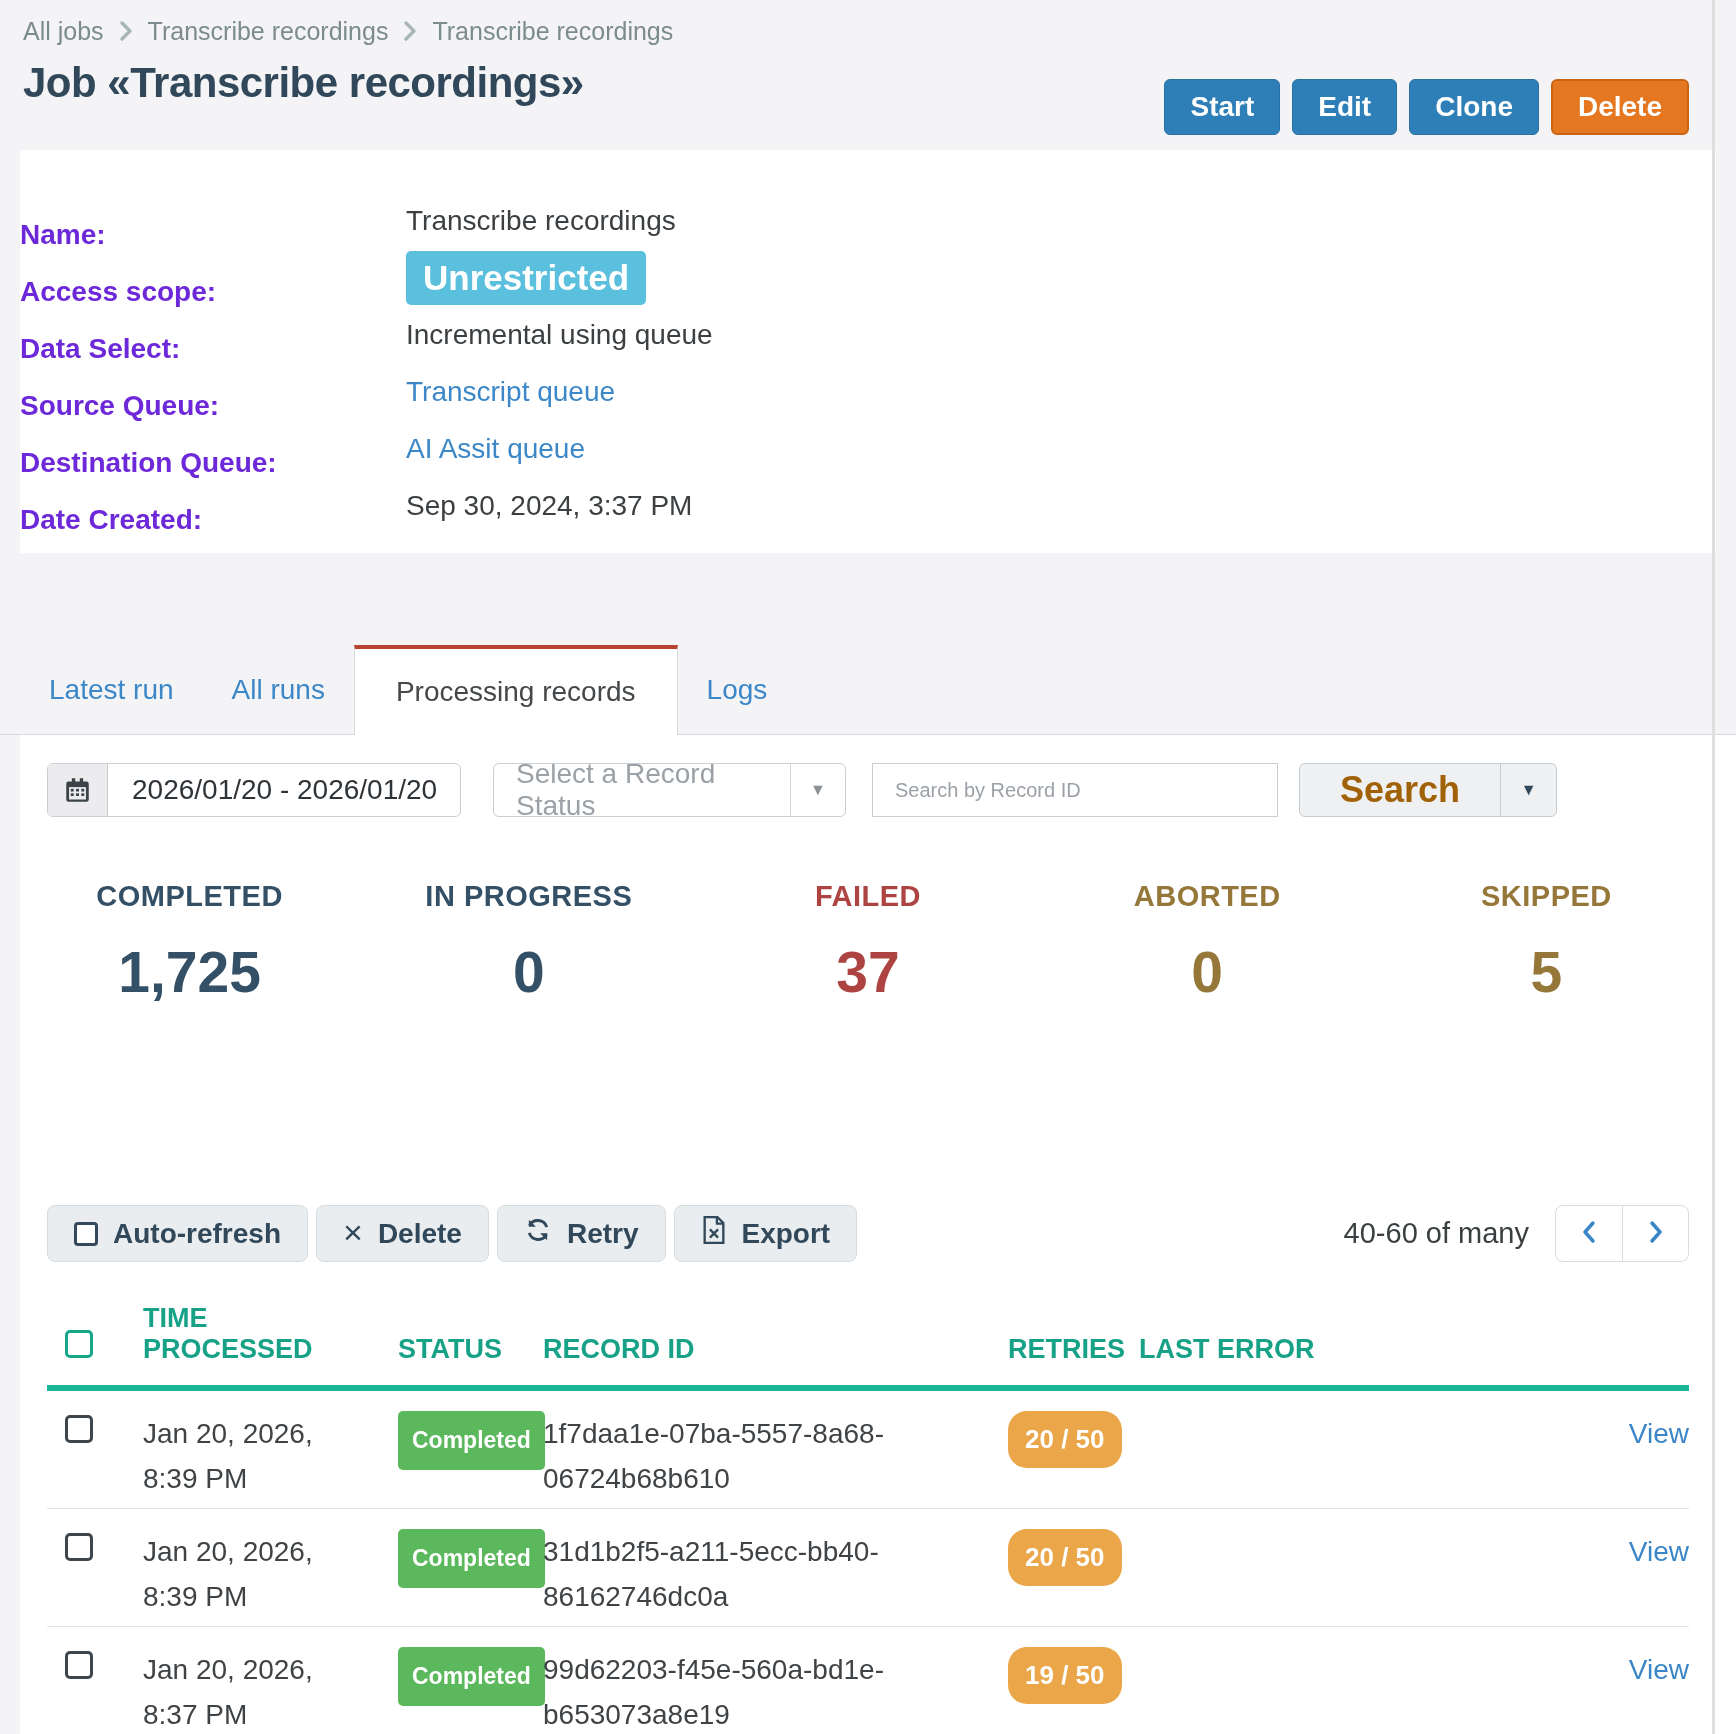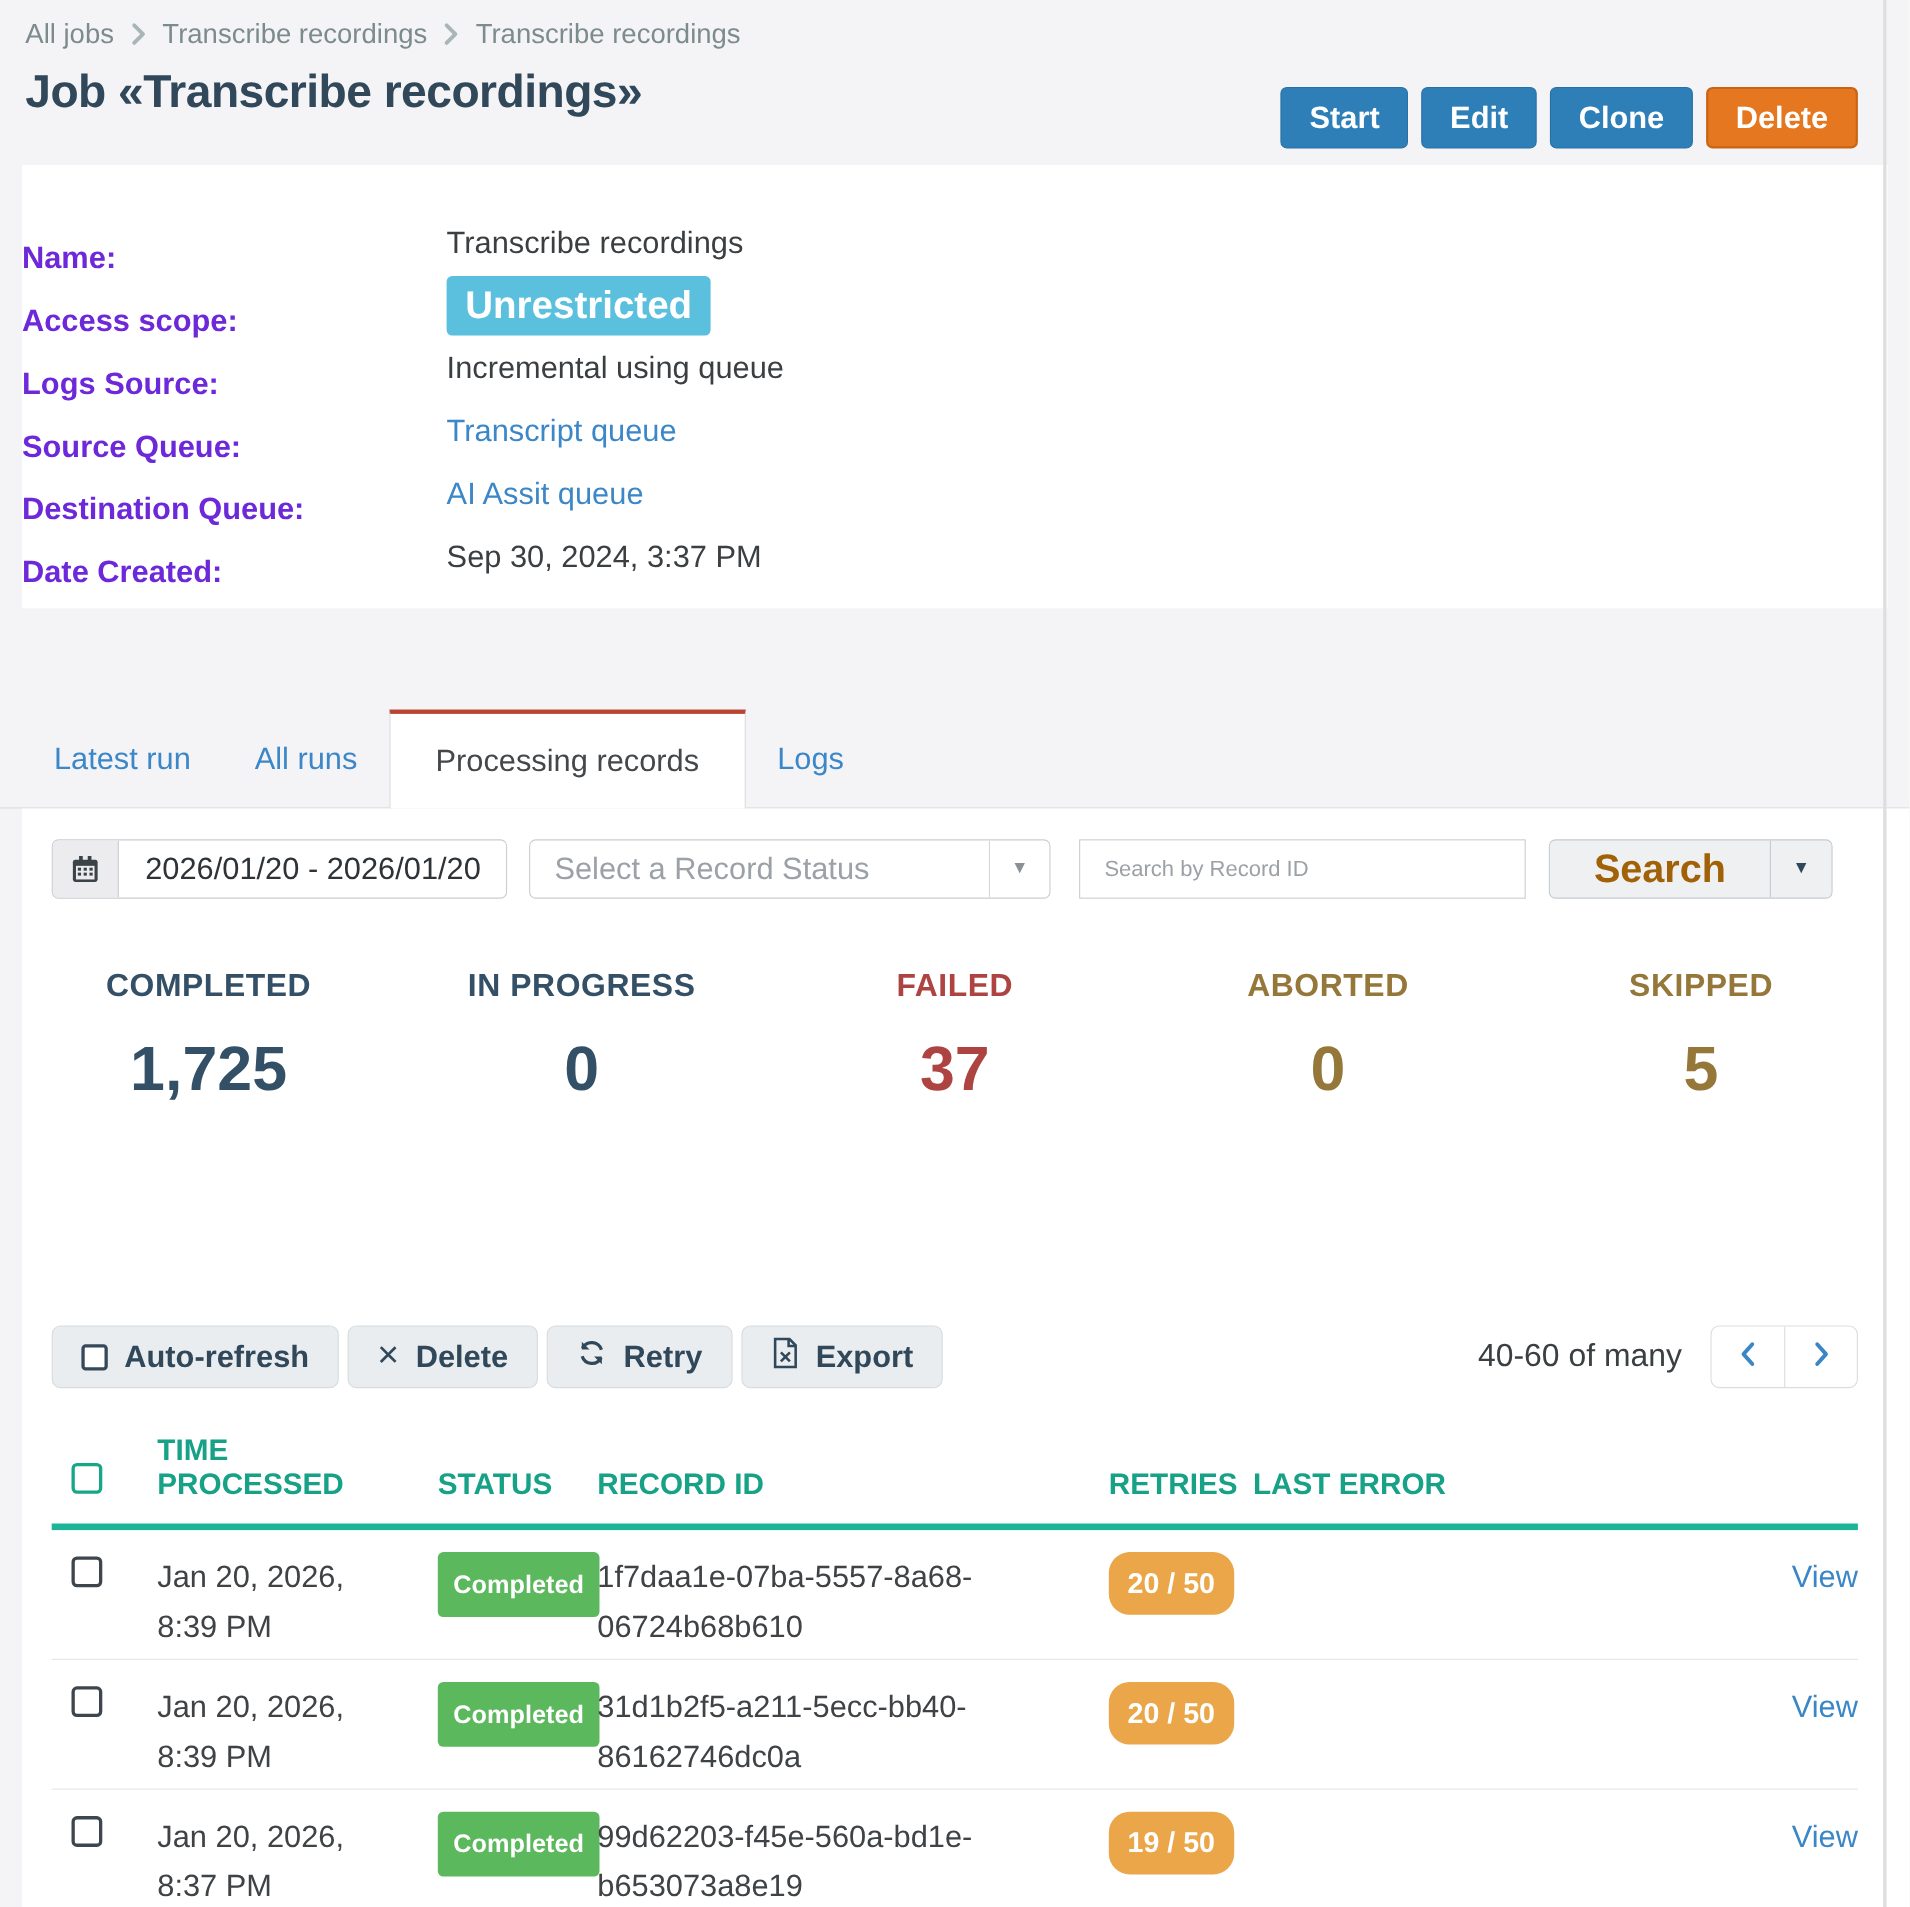--- a/index.html
+++ b/index.html
@@ -65,21 +65,21 @@
   .input-shell {
     height:54px; border:1px solid #c9ced2; border-radius:6px; background:#fff;
     display:flex; align-items:center; font-size:28px; overflow:hidden;
   }
   .date-group { width:414px; }
   .date-prepend {
     width:60px; height:100%; background:#ececee; border-right:1px solid #c9ced2;
     display:flex; align-items:center; justify-content:center; flex:none;
   }
   .date-text { padding-left:24px; color:#2e3338; }
-  .select-shell { width:474px; margin-left:20px; justify-content:space-between; cursor:pointer; }
+  .select-shell { width:353px; margin-left:32px; justify-content:flex-start; cursor:pointer; }
   .select-placeholder { padding-left:22px; color:#9ba1a6; }
   .select-caret {
     width:55px; height:100%; border-left:1px solid #d4d8db; flex:none;
     display:flex; align-items:center; justify-content:center;
     color:#8a9094; font-size:16px;
   }
   .search-input {
     width:406px; margin-left:26px; height:54px; border:1px solid #c9ced2; border-radius:0;
     font-family:inherit; font-size:20px; padding:16px 22px; color:#2e3338; outline:none;
   }
@@ -183,21 +183,21 @@
 <section class="card">
   <div class="detail-row">
     <span class="detail-label">Name:</span>
     <span class="detail-value">Transcribe recordings</span>
   </div>
   <div class="detail-row">
     <span class="detail-label">Access scope:</span>
     <span class="badge-cyan">Unrestricted</span>
   </div>
   <div class="detail-row">
-    <span class="detail-label">Logs Source:</span>
+    <span class="detail-label">Data Select:</span>
     <span class="detail-value">Incremental using queue</span>
   </div>
   <div class="detail-row">
     <span class="detail-label">Source Queue:</span>
     <span class="detail-link">Transcript queue</span>
   </div>
   <div class="detail-row">
     <span class="detail-label">Destination Queue:</span>
     <span class="detail-link">AI Assit queue</span>
   </div>

